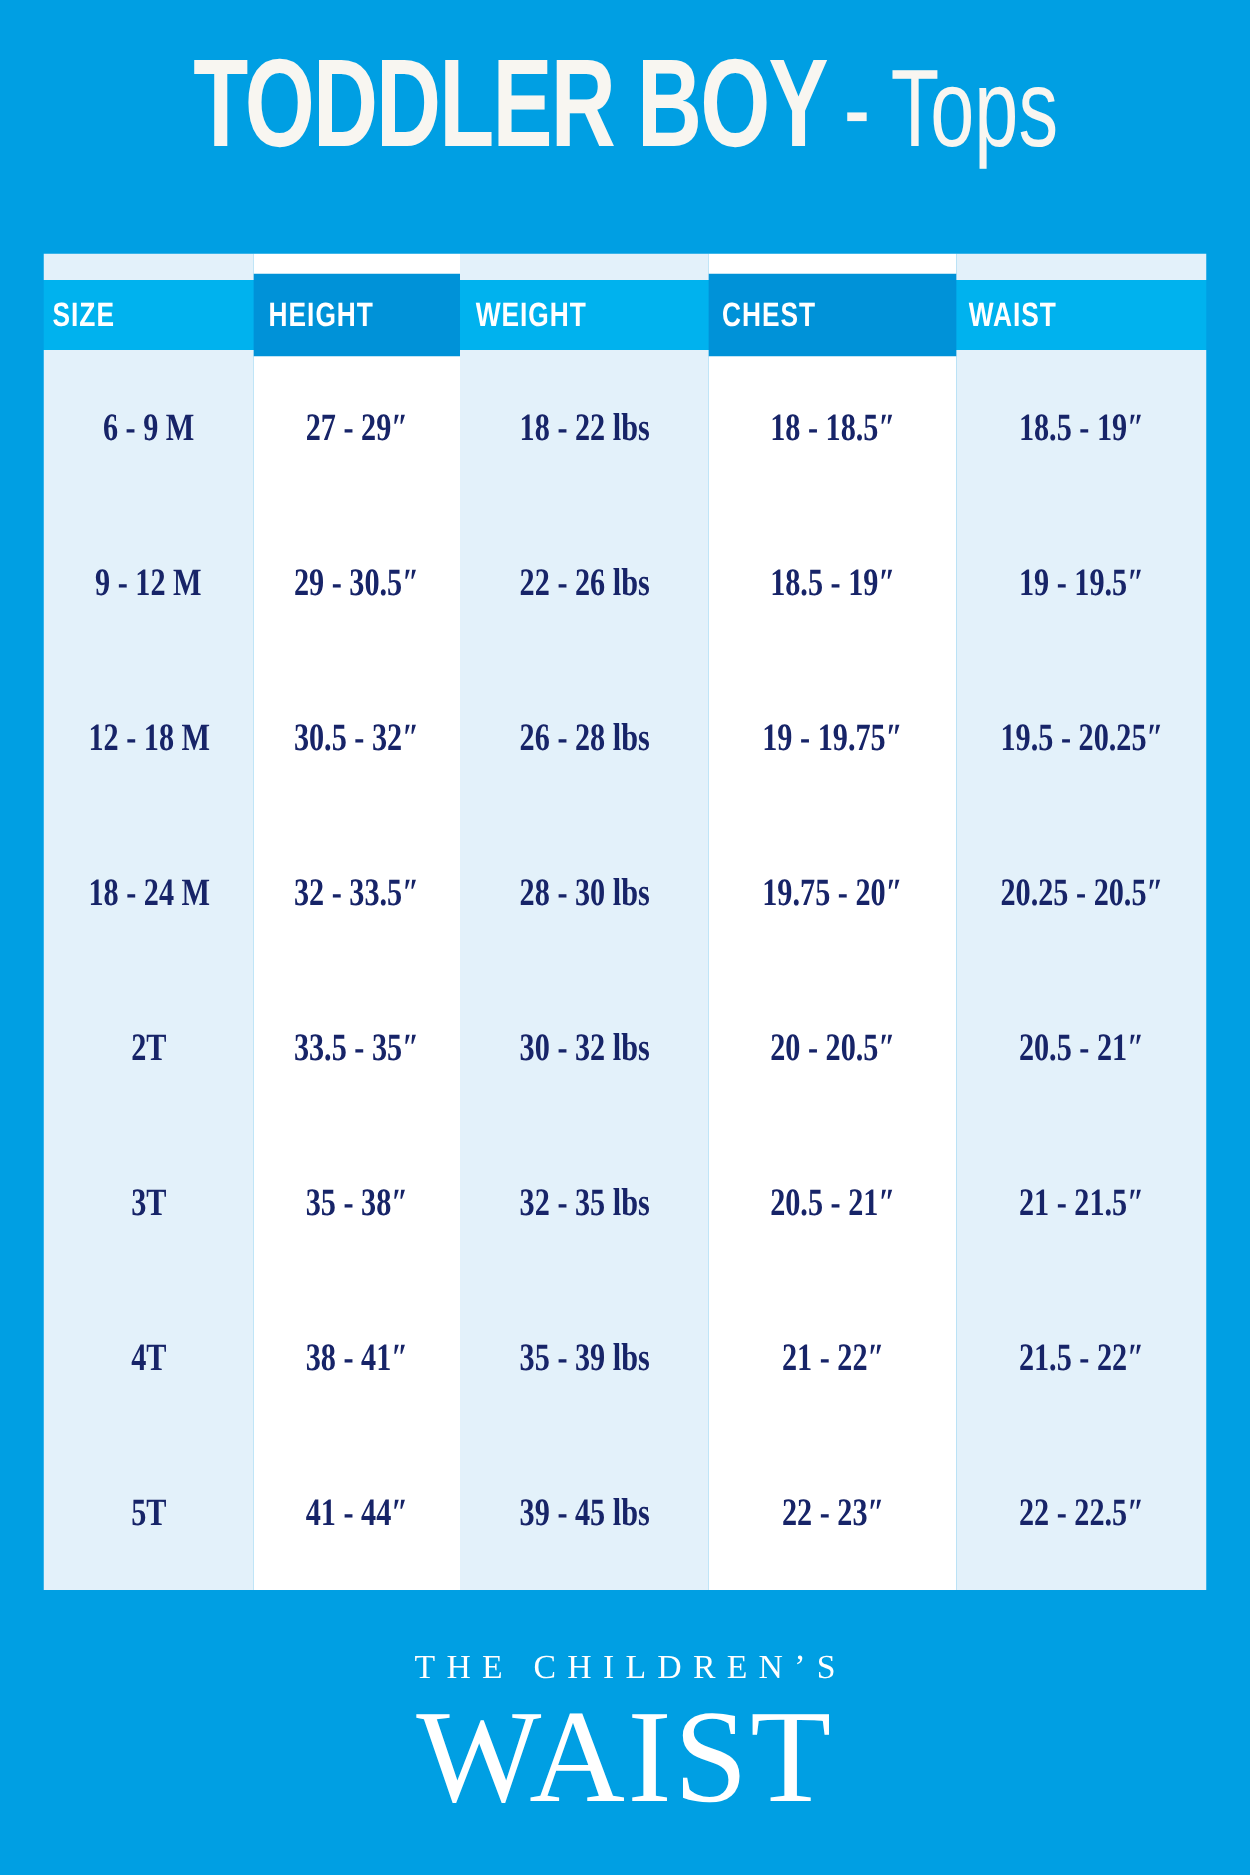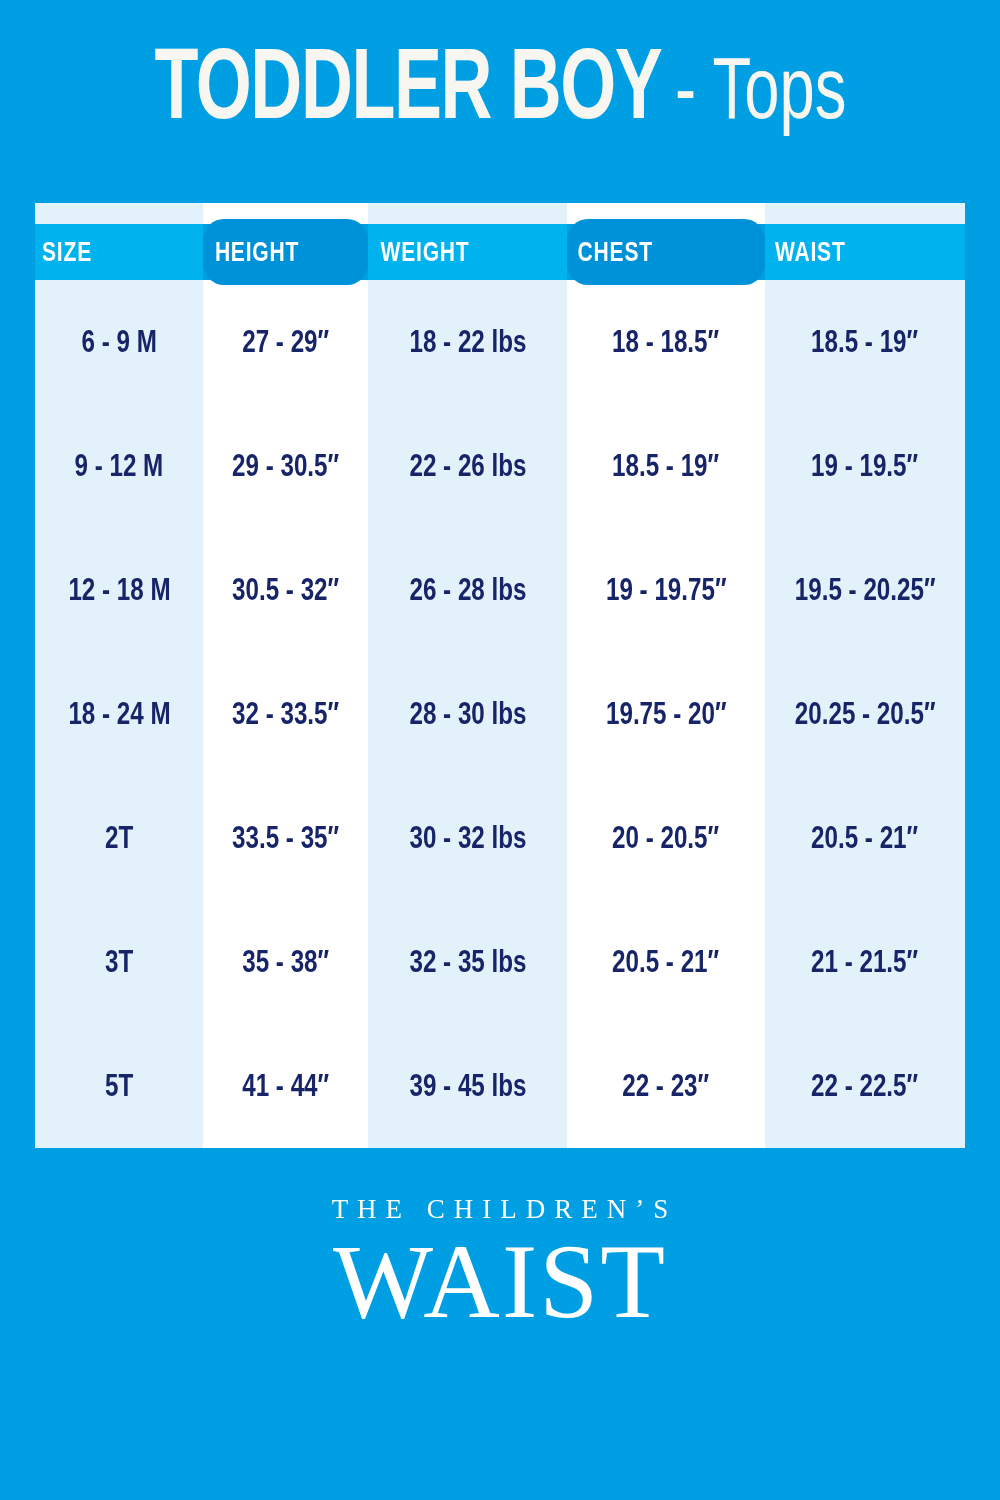--- a/index.html
+++ b/index.html
@@ -56,31 +56,31 @@
   .strip-cell.white{background:var(--cell-white);}
   .header-row{height:56px;}
   .hcell{
     display:flex;align-items:center;justify-content:flex-start;
     color:#FFFFFF;font-weight:bold;font-size:27px;
   }
   .hcell.light{background:var(--header-light);}
   .hcell.dark{
     background:var(--header-dark);
     margin-top:-5px;margin-bottom:-5px;
-    position:relative;z-index:2;border-radius:21px;
+    position:relative;z-index:2;
   }
   .hcell .cond{letter-spacing:1px;}
   .cond{
     display:inline-block;
     transform:scaleX(.78);
     transform-origin:50% 50%;
     white-space:nowrap;
   }
   .row{height:124px;}
-  .cell{display:flex;align-items:center;justify-content:center;}
+  .cell{display:flex;align-items:center;justify-content:center;font-family:Liberation Serif, serif;}
   .cell.light{background:var(--cell-light);}
   .cell.white{background:var(--cell-white);}
   .cell .cond{
     font-weight:bold;
     font-size:31px;
     color:var(--text-navy);
   }
   
   .footer{
     margin-top:46px;
@@ -235,20 +235,37 @@
           </div>
           <div class="cell white">
             <span class="cond">20.5 - 21″</span>
           </div>
           <div class="cell light">
             <span class="cond">21 - 21.5″</span>
           </div>
         </div>
         <div class="grid row">
           <div class="cell light">
+            <span class="cond">4T</span>
+          </div>
+          <div class="cell white">
+            <span class="cond">38 - 41″</span>
+          </div>
+          <div class="cell light">
+            <span class="cond">35 - 39 lbs</span>
+          </div>
+          <div class="cell white">
+            <span class="cond">21 - 22″</span>
+          </div>
+          <div class="cell light">
+            <span class="cond">21.5 - 22″</span>
+          </div>
+        </div>
+        <div class="grid row">
+          <div class="cell light">
             <span class="cond">5T</span>
           </div>
           <div class="cell white">
             <span class="cond">41 - 44″</span>
           </div>
           <div class="cell light">
             <span class="cond">39 - 45 lbs</span>
           </div>
           <div class="cell white">
             <span class="cond">22 - 23″</span>

